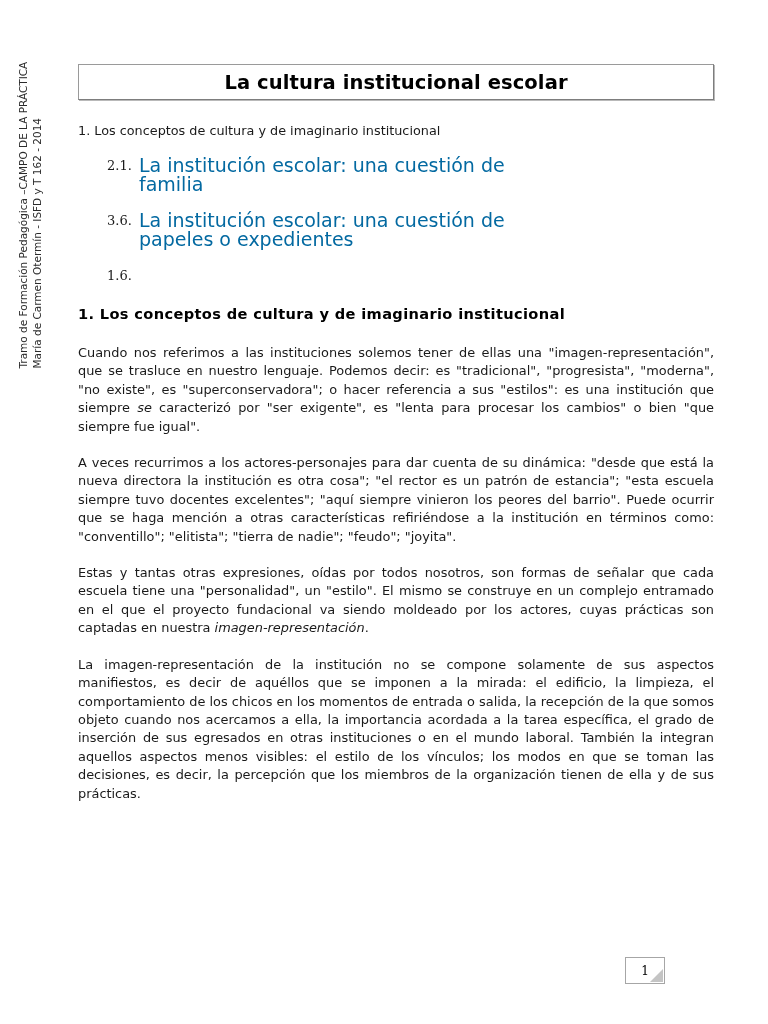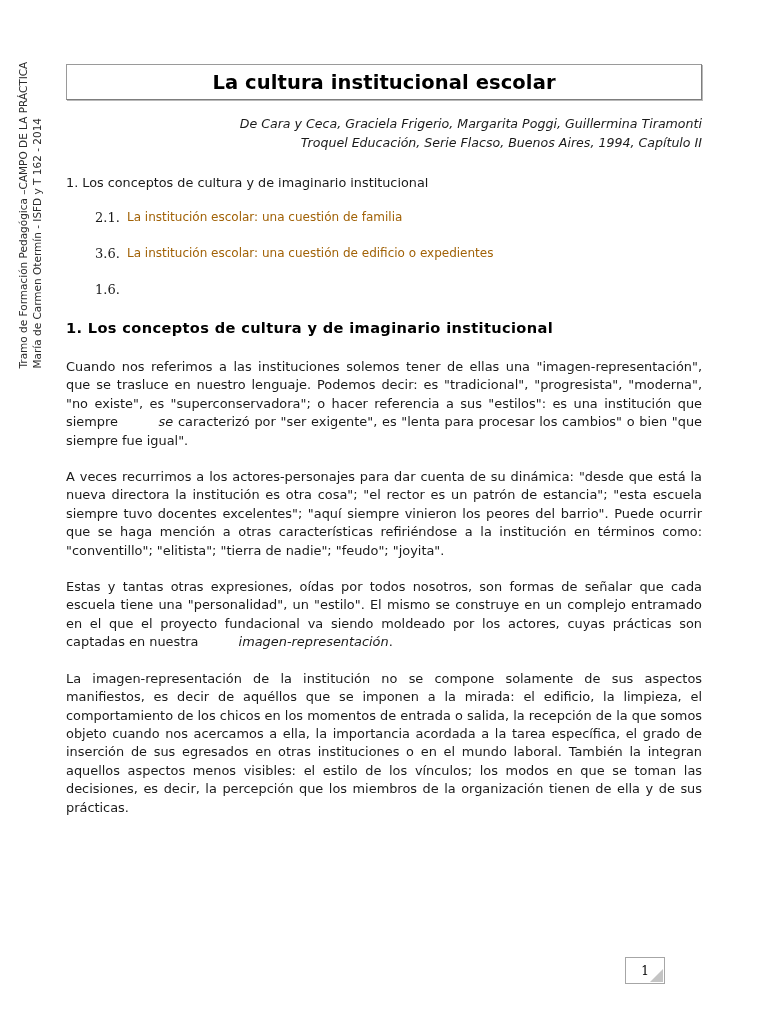--- a/index.html
+++ b/index.html
@@ -38,21 +38,21 @@
     color: #2b2b2b;
     white-space: nowrap;
   }
   #side-stamp .rot .l {
     display: block;
   }
 
   
   #page {
     position: absolute;
-    left: 66px;
+    left: 78px;
     top: 0px;
     width: 636px;
     height: 888px;
   }
 
   
   .title-box {
     margin-top: 64px;
     border: 1px solid #9a9a9a;
     border-right-color: #7d7d7d;
@@ -101,23 +101,23 @@
   }
   .toc-sub .num {
     font-family: "DejaVu Serif", serif;
     font-size: 13px;
     line-height: 19px;
     width: 32px;
     flex: 0 0 32px;
     color: #1a1a1a;
   }
   .toc-sub .txt {
-    font-size: 12px;
-    line-height: 19px;
-    color: #a16207;
+    font-size: 19px;
+    line-height: 19px;
+    color: #0369a1;
     max-width: 430px;
   }
 
   
   .section-heading {
     margin-top: 19px;
     font-weight: bold;
     font-size: 14.6px;
     line-height: 19px;
     letter-spacing: 0.35px;
@@ -126,21 +126,21 @@
 
   
   .para {
     margin-top: 18px;
     font-size: 12.9px;
     line-height: 18.4px;
     text-align: justify;
     color: #1a1a1a;
   }
   .para.first { margin-top: 21px; }
-  .para i { font-style: italic; margin-left: 36px; }
+  .para i { font-style: italic; }
 
   
   .page-badge {
     position: absolute;
     left: 625px;
     top: 957px;
     width: 40px;
     height: 27px;
     border: 1px solid #a6a6a6;
     background: #ffffff;
@@ -177,38 +177,34 @@
     <span class="l">María de Carmen Otermín - ISFD y T 162 - 2014</span>
   </div>
 </div>
 
 <div id="page">
 
   <div class="title-box">
     <span class="title-text">La cultura institucional escolar</span>
   </div>
 
-  <div class="citation">
-    <span class="cline">De Cara y Ceca, Graciela Frigerio, Margarita Poggi, Guillermina Tiramonti</span>
-    <span class="cline">Troquel Educación, Serie Flacso, Buenos Aires, 1994, Capítulo II</span>
-  </div>
 
   <div class="toc">
 
     <div class="toc-item">1. Los conceptos de cultura y de imaginario institucional</div>
 
 
     <div class="toc-sub">
       <span class="num">2.1.</span>
       <span class="txt">La institución escolar: una cuestión de familia</span>
     </div>
 
     <div class="toc-sub">
       <span class="num">3.6.</span>
-      <span class="txt">La institución escolar: una cuestión de edificio o expedientes</span>
+      <span class="txt">La institución escolar: una cuestión de papeles o expedientes</span>
     </div>
 
     <div class="toc-sub">
       <span class="num">1.6.</span>
     </div>
 
   </div>
 
   <div class="section-heading">1. Los conceptos de cultura y de imaginario institucional</div>
 

